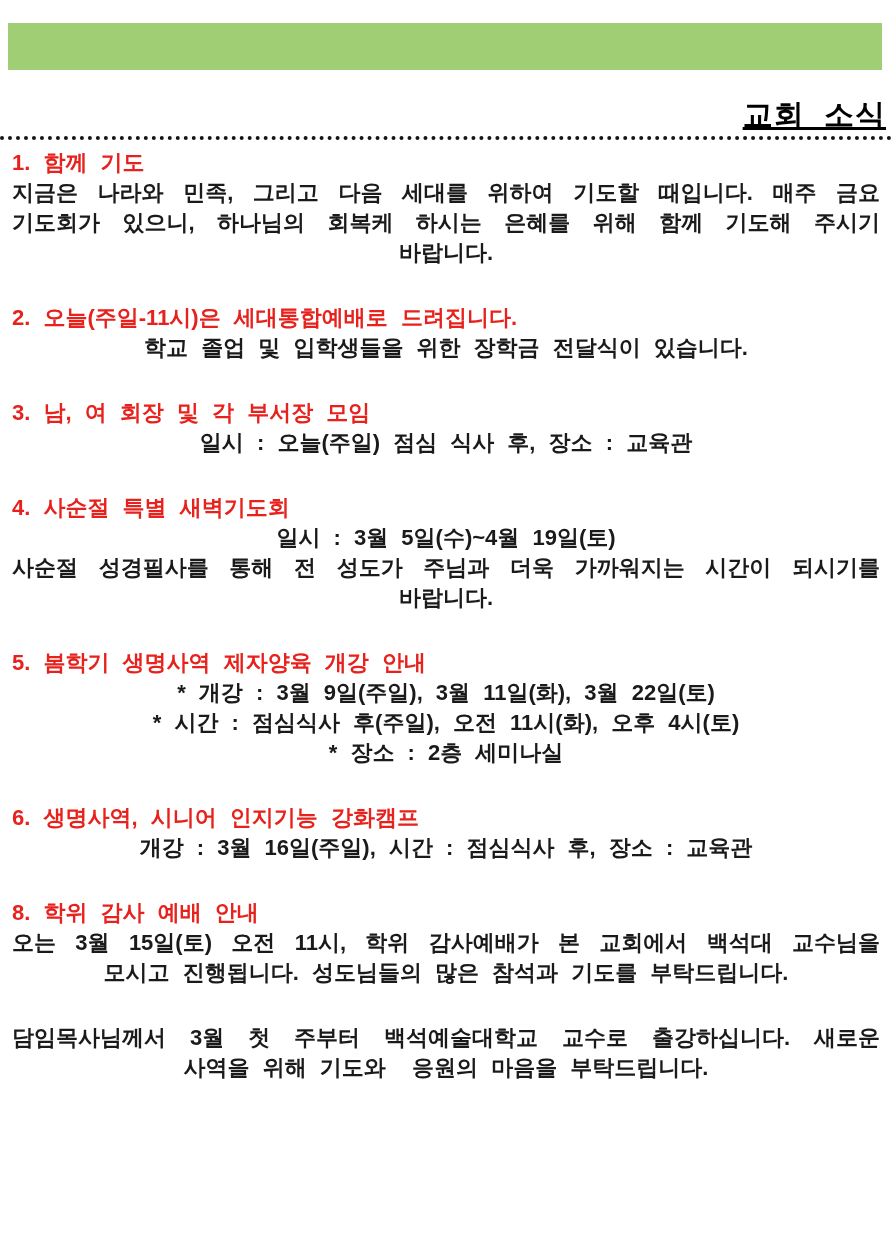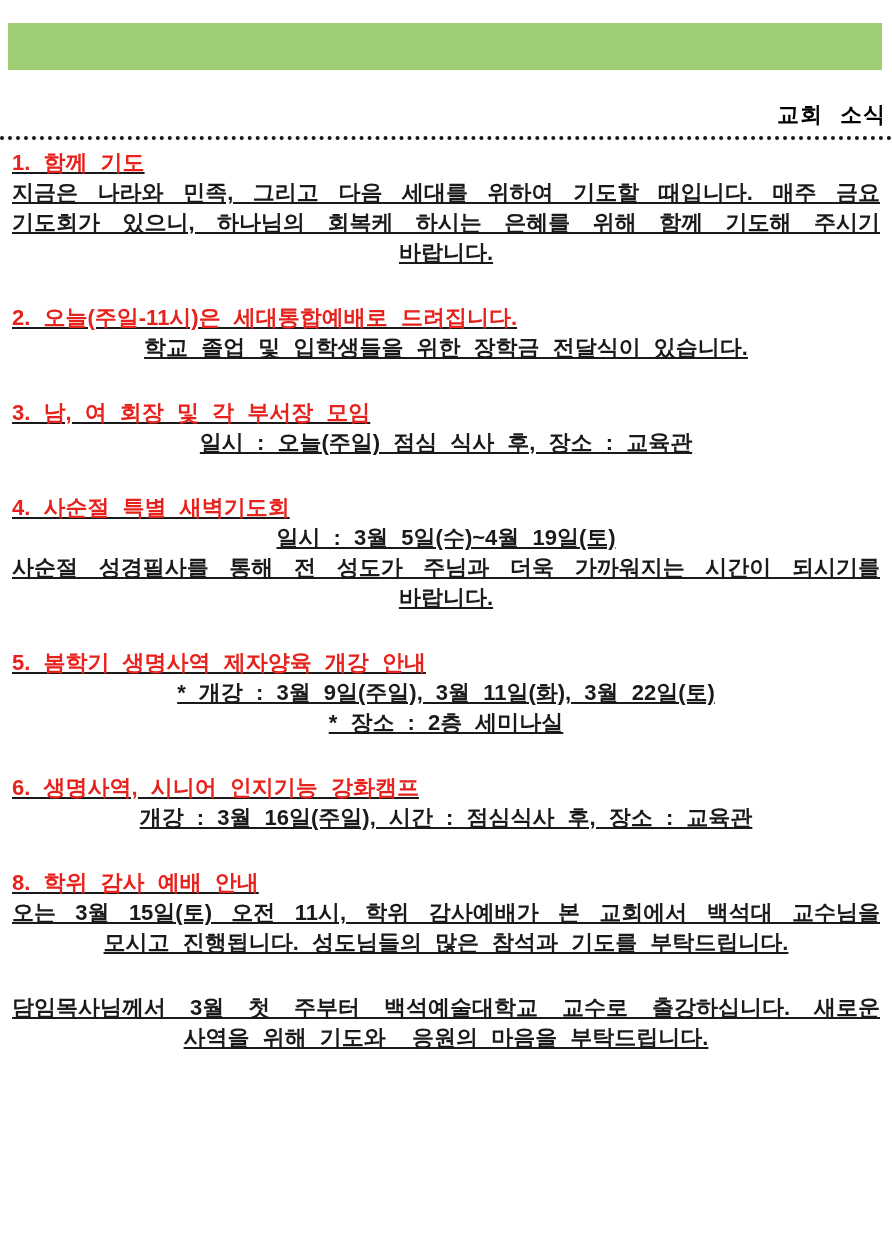--- a/index.html
+++ b/index.html
@@ -21,36 +21,37 @@
   }
   .header-bar {
     margin: 23px 10px 0 8px;
     height: 47px;
     background: var(--header-bar);
   }
   .title-row {
     margin-top: 28px;
     padding-right: 6px;
     text-align: right;
-    font-size: 22px;
+    font-size: 30px;
     line-height: 34px;
     letter-spacing: 1px;
     word-spacing: 10px;
     color: #000000;
+    text-decoration: underline;
   }
   .dotted-divider {
     margin-top: 4px;
     width: 100%;
     height: 0;
     border-bottom: 4px dotted #151515;
   }
   .content {
     padding: 0 12px 0 12px;
   }
-  .section { margin-top: 35px; text-decoration: underline; }
+  .section { margin-top: 35px; }
   .section.first { margin-top: 8px; }
   .section-heading {
     font-size: 22px;
     line-height: 30px;
     word-spacing: 7px;
     color: var(--heading-red);
     white-space: pre-wrap;
   }
   .line {
     font-size: 22px;
@@ -94,20 +95,21 @@
     <div class="section">
       <div class="section-heading">4. 사순절 특별 새벽기도회</div>
       <div class="line l">일시 : 3월 5일(수)~4월 19일(토)</div>
       <div class="line j">사순절 성경필사를 통해 전 성도가 주님과 더욱 가까워지는 시간이 되시기를</div>
       <div class="line l">바랍니다.</div>
     </div>
 
     <div class="section">
       <div class="section-heading">5. 봄학기 생명사역 제자양육 개강 안내</div>
       <div class="line l">* 개강 : 3월 9일(주일), 3월 11일(화), 3월 22일(토)</div>
+      <div class="line l">* 시간 : 점심식사 후(주일), 오전 11시(화), 오후 4시(토)</div>
       <div class="line l">* 장소 : 2층 세미나실</div>
     </div>
 
     <div class="section">
       <div class="section-heading">6. 생명사역, 시니어 인지기능 강화캠프</div>
       <div class="line l">개강 : 3월 16일(주일), 시간 : 점심식사 후, 장소 : 교육관</div>
     </div>
 
 
     <div class="section">

